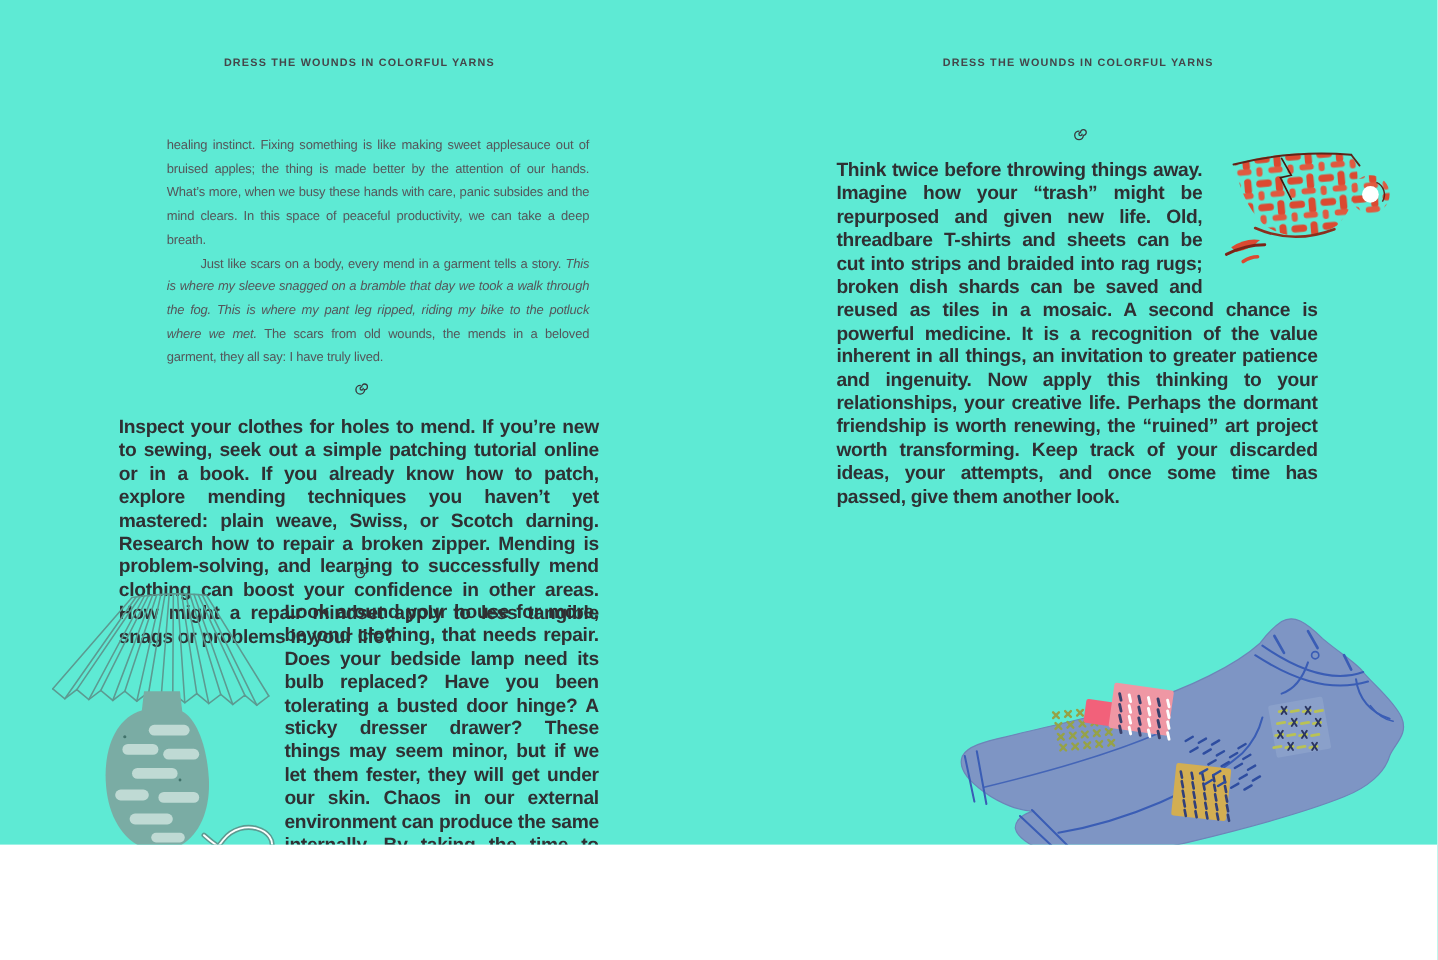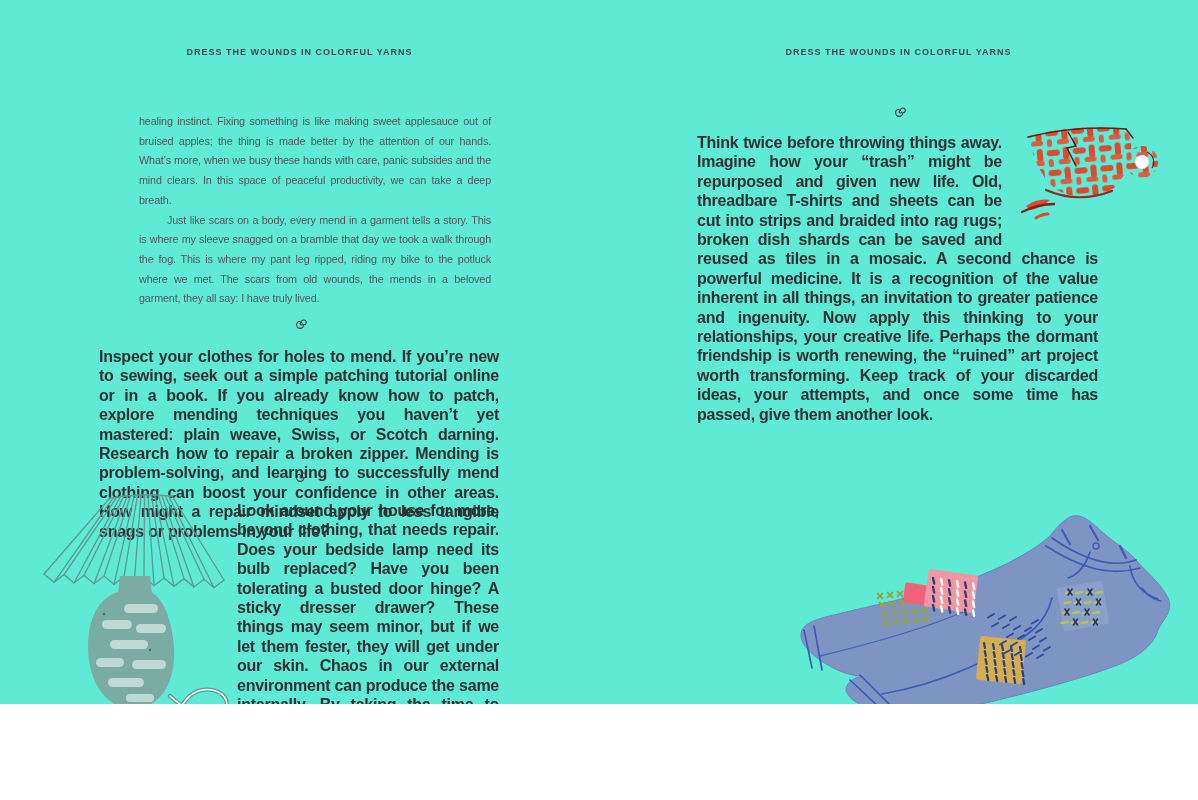--- a/index.html
+++ b/index.html
@@ -11,21 +11,21 @@
   .running-header {
     position:absolute; width:599px; text-align:center;
     font-size:9px; font-weight:600; letter-spacing:1px; color:#454549;
   }
   .body-text {
     position:absolute; font-size:10.8px; line-height:19.7px;
     letter-spacing:-0.15px; color:#55565a; text-align:justify;
   }
   .body-text p { margin:0; }
   .indent { text-indent:28px; }
-  .ital { }
+  .ital { font-style:italic; }
   .bold-text {
     position:absolute; font-size:16px; font-weight:bold; line-height:19.4px;
     letter-spacing:-0.25px; color:#2f3033; text-align:justify;
   }
   .ornament {
     position:absolute; width:599px; display:flex; justify-content:center;
   }
   .page-num {
     position:absolute; width:599px; text-align:center;
     font-size:11px; font-weight:bold; letter-spacing:0.5px; color:#2f3033;

